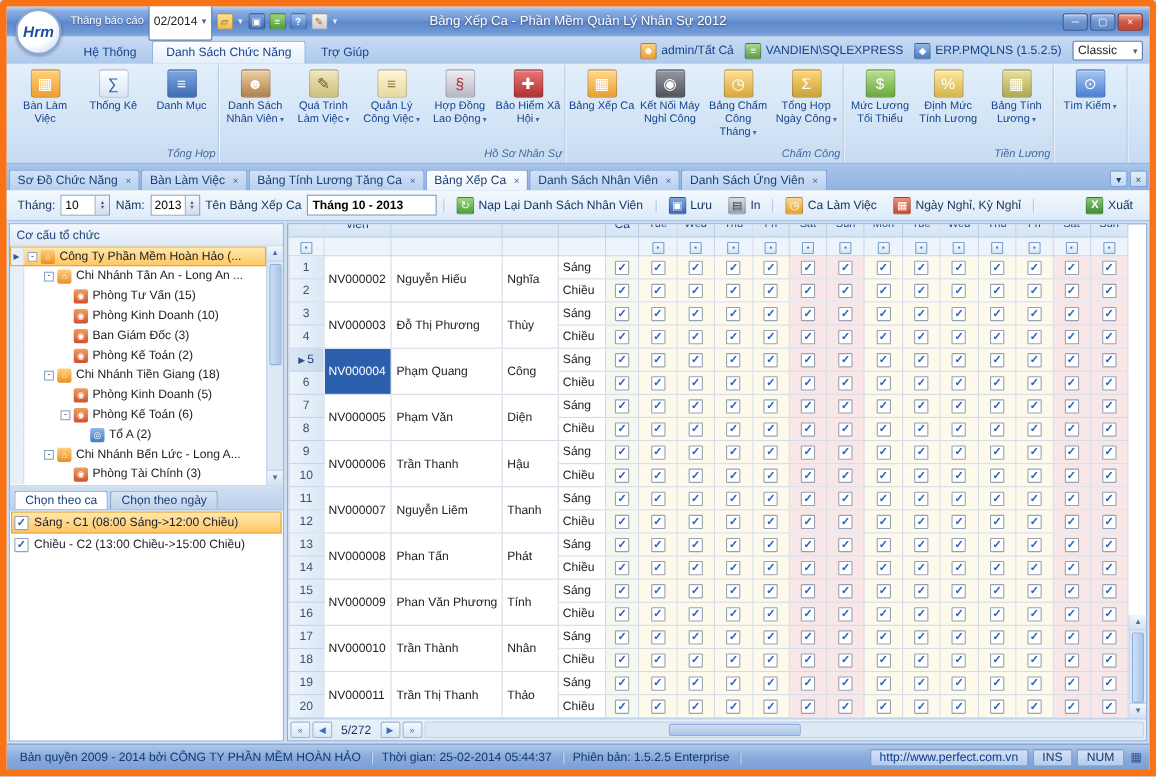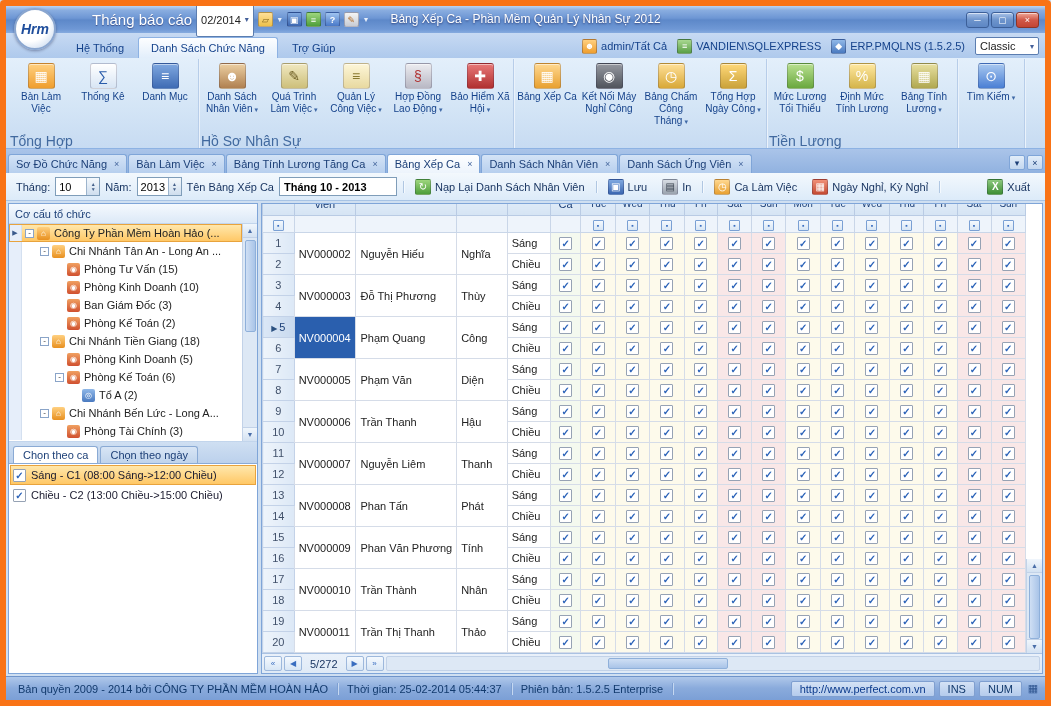--- a/index.html
+++ b/index.html
@@ -10,21 +10,21 @@
             border:6px solid #f97316; border-radius:4px 4px 0 0; overflow:hidden; background:#cfdff1; }
 
   
   .titlebar { position:relative; height:27px; flex:none; display:flex; align-items:center; gap:4px;
     padding:0 6px 0 58px; color:#fff;
     background:linear-gradient(180deg,#bdd4f1 0%,#89ade0 16%,#6d96d4 45%,#5d88c9 52%,#6f98d5 86%,#86abdf 100%); }
   .logo { position:absolute; left:8px; top:2px; width:42px; height:42px; border-radius:50%;
     background:radial-gradient(circle at 35% 30%, #ffffff 0 55%, #dfe9f6 75%, #aebfd8 100%);
     border:2px solid #8aa6cf; display:flex; align-items:center; justify-content:center; z-index:30;
     color:#1f4e9c; font-weight:bold; font-style:italic; font-size:14px; box-shadow:0 1px 3px rgba(0,0,40,.35); }
-  .qat-label { font-size:15px; text-shadow:0 1px 1px rgba(0,0,60,.45);margin-left:28px; }
+  .qat-label { font-size:10px; text-shadow:0 1px 1px rgba(0,0,60,.45); }
   .combo { display:inline-flex; align-items:center; gap:4px; background:#fff; color:#222;
     border:1px solid #5b7db0; border-radius:2px; height:34px; padding:0 4px; }
   .combo .dd { color:#44609a; font-size:8px; }
   .tbico { width:15px; height:15px; border-radius:2px; display:inline-flex; align-items:center; justify-content:center;
     font-size:9px; color:#fff; border:1px solid rgba(0,0,40,.25); flex:none; }
   .i-folder { background:linear-gradient(#ffe098,#eec04a); color:#7a5a10; }
   .i-save   { background:linear-gradient(#7fa8e0,#3b66b0); }
   .i-calc   { background:linear-gradient(#9ed67e,#4e9e3a); }
   .i-help   { background:linear-gradient(#a0c4f0,#4878c8); font-weight:bold; }
   .i-edit   { background:linear-gradient(#f4f4f4,#c8ccd4); color:#b06820; }
@@ -54,21 +54,21 @@
     background:linear-gradient(#e3effb,#d4e5f6 55%,#c7dbf2); border-bottom:1px solid #8db2e3; }
   .rgroup { display:flex; flex-direction:column; border-right:1px solid #b7cde9; box-shadow:1px 0 0 #eaf2fb; padding:1px 2px 0; }
   .rgroup-row { flex:1; display:flex; align-items:stretch; }
   .rbtn { width:62px; display:flex; flex-direction:column; align-items:center; padding:3px 1px 0;
     color:#15428b; text-align:center; border-radius:3px; cursor:default; }
   .ri { width:27px; height:26px; border-radius:3px; display:flex; align-items:center; justify-content:center;
     font-size:14px; color:#fff; border:1px solid rgba(0,0,40,.18); box-shadow:inset 0 1px 0 rgba(255,255,255,.5);
     margin-bottom:2px; flex:none; }
   .rlbl { font-size:10px; line-height:1.18; }
   .ddarrow { color:#3f68a6; font-size:7px; margin-left:2px; }
-  .rgroup-label { height:14px; text-align:left; color:#41699f; font-size:14px; line-height:14px; }
+  .rgroup-label { height:14px; text-align:right; color:#41699f; font-size:10px; line-height:14px;font-style:italic; }
   .ri-desk{background:linear-gradient(#ffd080,#ef9e2e);} .ri-stats{background:linear-gradient(#ffffff,#d8e5f4);color:#2a5caa;}
   .ri-catalog{background:linear-gradient(#7fa8e0,#3f6cb4);} .ri-employee{background:linear-gradient(#eccfa2,#b08050);}
   .ri-process{background:linear-gradient(#f0e8c0,#cdbf7a);color:#6a5a20;} .ri-job{background:linear-gradient(#fdf6d8,#e8d9a0);color:#8a7a30;}
   .ri-contract{background:linear-gradient(#ececf0,#b8b8c4);color:#b03030;} .ri-insurance{background:linear-gradient(#e87878,#b03030);}
   .ri-shift{background:linear-gradient(#ffd890,#e8a030);} .ri-device{background:linear-gradient(#9598a0,#50545c);}
   .ri-timesheet{background:linear-gradient(#ffe098,#d8a838);} .ri-workdays{background:linear-gradient(#ffd878,#caa23a);}
   .ri-minwage{background:linear-gradient(#b8e090,#6aa83e);} .ri-rate{background:linear-gradient(#ffe8a0,#d4b44a);}
   .ri-payroll{background:linear-gradient(#e8e0a0,#b0a850);} .ri-search{background:linear-gradient(#a8c8f0,#4a7fd4);}
 
   
@@ -298,20 +298,21 @@
           </div>
           <div class="rbtn">
             <span class="ri ri-timesheet">◷</span>
             <span class="rlbl">Bảng Chấm Công Tháng<span class="ddarrow">▾</span></span>
           </div>
           <div class="rbtn">
             <span class="ri ri-workdays">Σ</span>
             <span class="rlbl">Tổng Hợp Ngày Công<span class="ddarrow">▾</span></span>
           </div>
         </div>
+        <div class="rgroup-label">Chấm Công</div>
       </div>
       <div class="rgroup">
         <div class="rgroup-row">
           <div class="rbtn">
             <span class="ri ri-minwage">$</span>
             <span class="rlbl">Mức Lương Tối Thiểu</span>
           </div>
           <div class="rbtn">
             <span class="ri ri-rate">%</span>
             <span class="rlbl">Định Mức Tính Lương</span>

